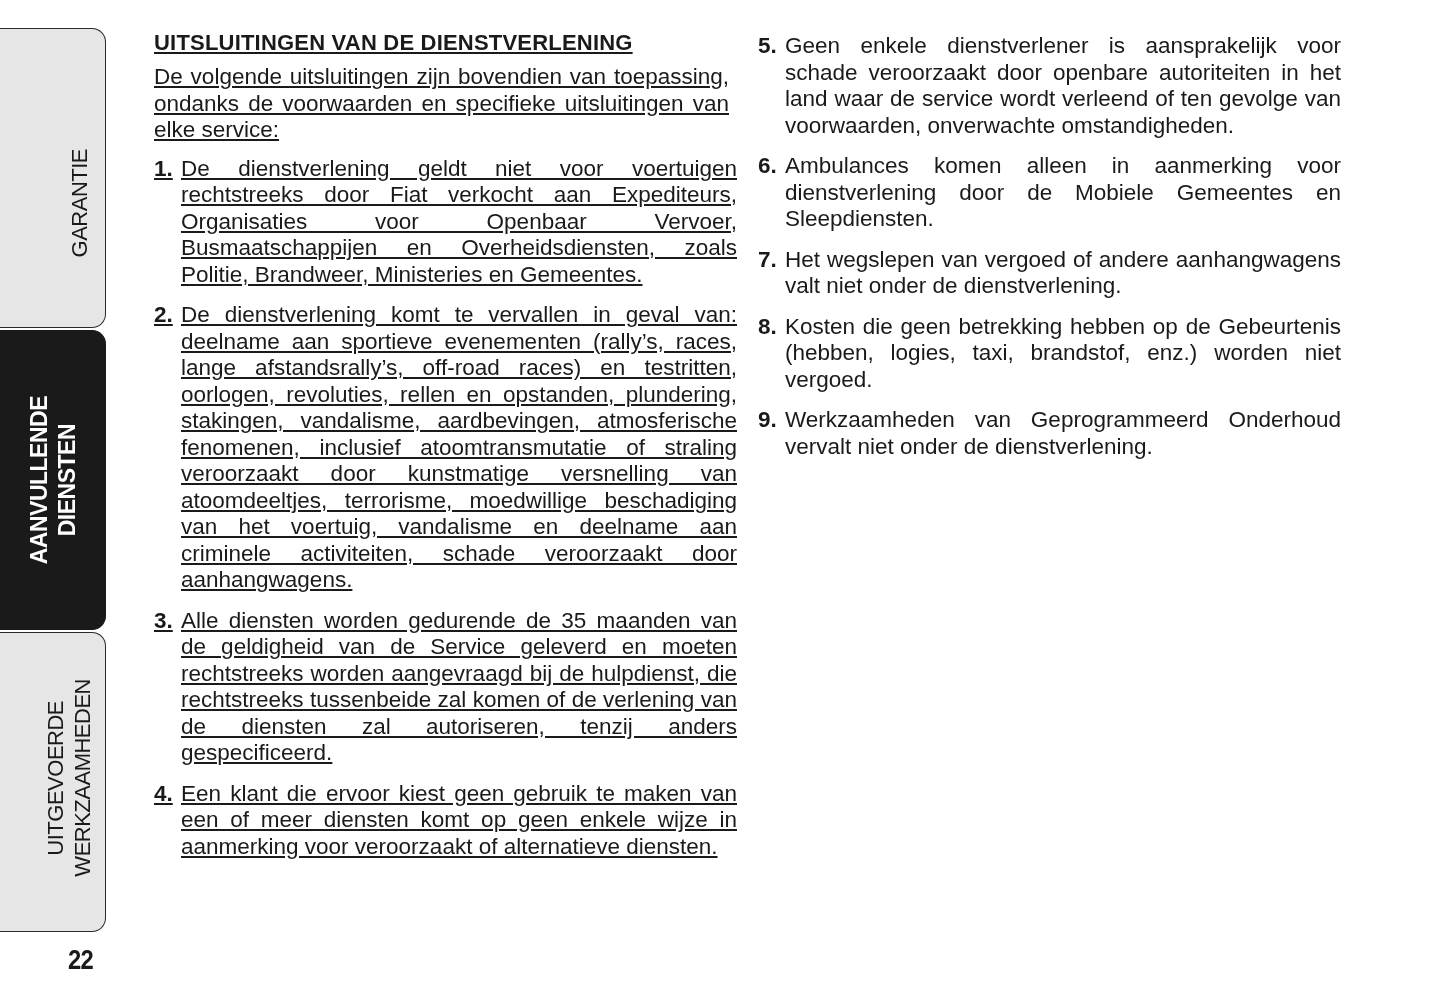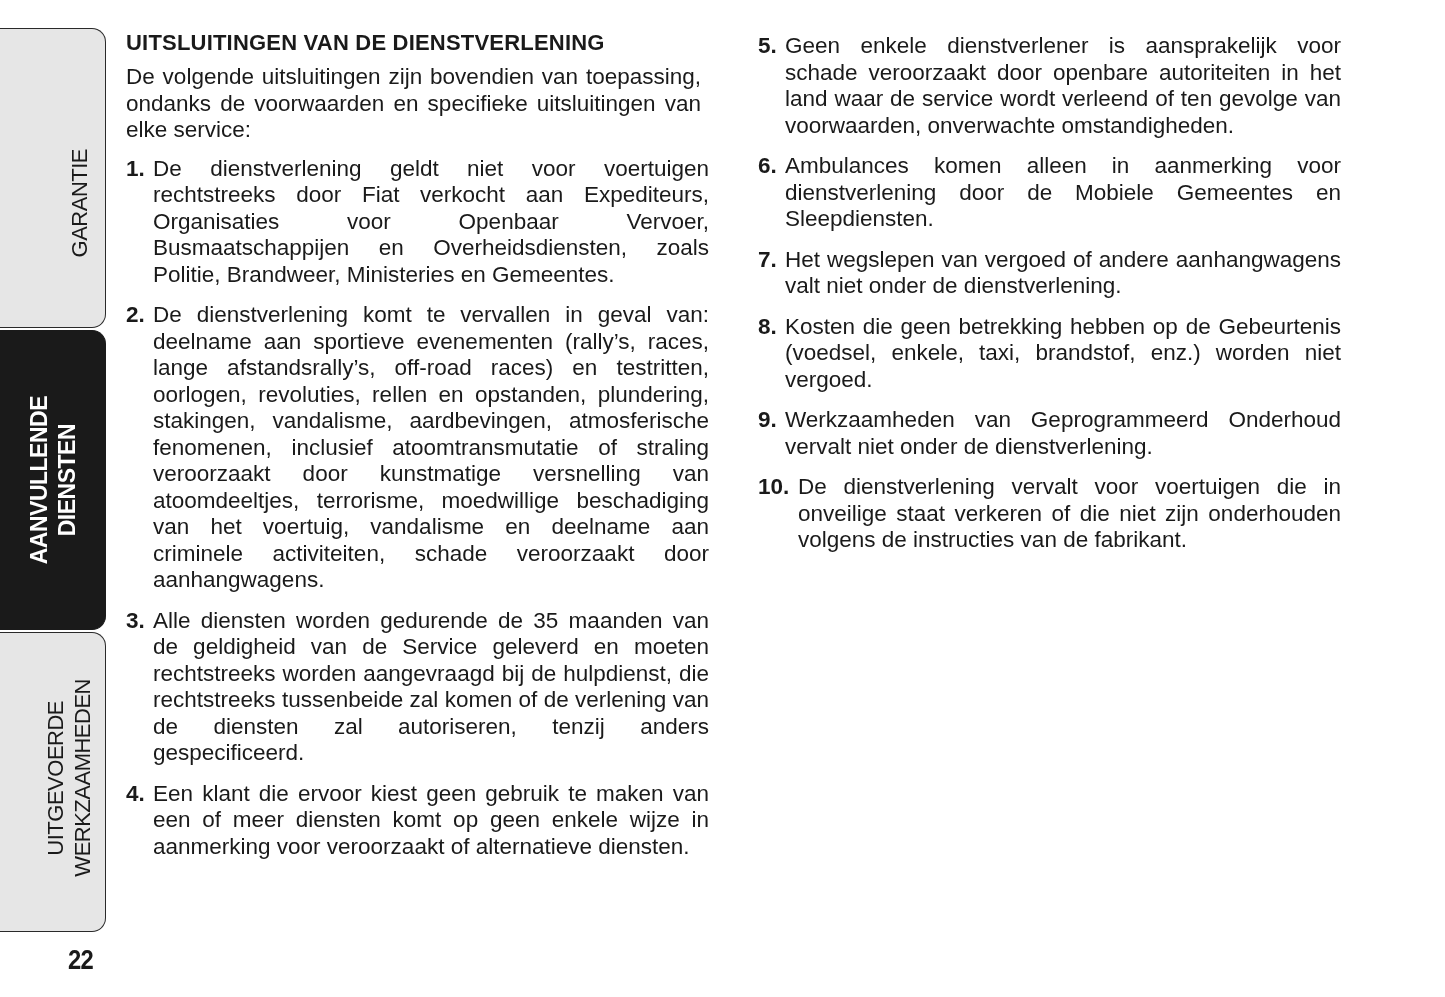--- a/index.html
+++ b/index.html
@@ -12,21 +12,21 @@
               font-size:22px; line-height:27px; letter-spacing:-0.5px; }
   #tab1 { top:28px; height:300px; background:#e6e6e6; }
   #tab1 .tab-text { position:absolute; right:12px; top:120px; }
   #tab2 { top:330px; height:300px; background:#1a1a1a; border-color:#1a1a1a; }
   #tab2 .tab-text { color:#fff; font-weight:bold; font-size:23px; line-height:28px; }
   #tab3 { top:632px; height:300px; background:#e6e6e6; }
   #tab3 .tab-text { position:absolute; left:42px; top:46px; }
   .page-num { position:absolute; left:68px; top:944px; font-size:28px; font-weight:bold;
               letter-spacing:-1px; font-family:"Liberation Sans", sans-serif; transform:scaleX(0.85); transform-origin:left; }
   .col { position:absolute; font-size:22.5px; line-height:26.5px; }
-  #col-left { left:126px; top:30px; width:583px; }
+  #col-left { left:154px; top:30px; width:583px;text-decoration:underline; }
   #col-right { left:758px; top:33px; width:583px; }
   .heading { font-weight:bold; font-size:22px; letter-spacing:0.2px; margin:0 0 8px 0; line-height:26px; }
   .intro { margin:0 8px 12px 0; text-align:justify; }
   .item { display:flex; margin-bottom:14px; }
   .num { font-weight:bold; width:27px; flex:none; }
   .num.wide { width:40px; }
   .txt { flex:1; text-align:justify; text-align-last:left; }
 </style>
 </head>
 <body>
@@ -71,23 +71,19 @@
   <div class="item">
     <span class="num">6.</span>
     <span class="txt">Ambulances komen alleen in aanmerking voor dienstverlening door de Mobiele Gemeentes en Sleepdiensten.</span>
   </div>
   <div class="item">
     <span class="num">7.</span>
     <span class="txt">Het wegslepen van vergoed of andere aanhangwagens valt niet onder de dienstverlening.</span>
   </div>
   <div class="item">
     <span class="num">8.</span>
-    <span class="txt">Kosten die geen betrekking hebben op de Gebeurtenis (voedsel, enkele, taxi, brandstof, enz.) worden niet vergoed.</span>
+    <span class="txt">Kosten die geen betrekking hebben op de Gebeurtenis (hebben, logies, taxi, brandstof, enz.) worden niet vergoed.</span>
   </div>
   <div class="item">
     <span class="num">9.</span>
     <span class="txt">Werkzaamheden van Geprogrammeerd Onderhoud vervalt niet onder de dienstverlening.</span>
   </div>
-  <div class="item">
-    <span class="num wide">10.</span>
-    <span class="txt">De dienstverlening vervalt voor voertuigen die in onveilige staat verkeren of die niet zijn onderhouden volgens de instructies van de fabrikant.</span>
-  </div>
 </div>
 
 </body></html>

